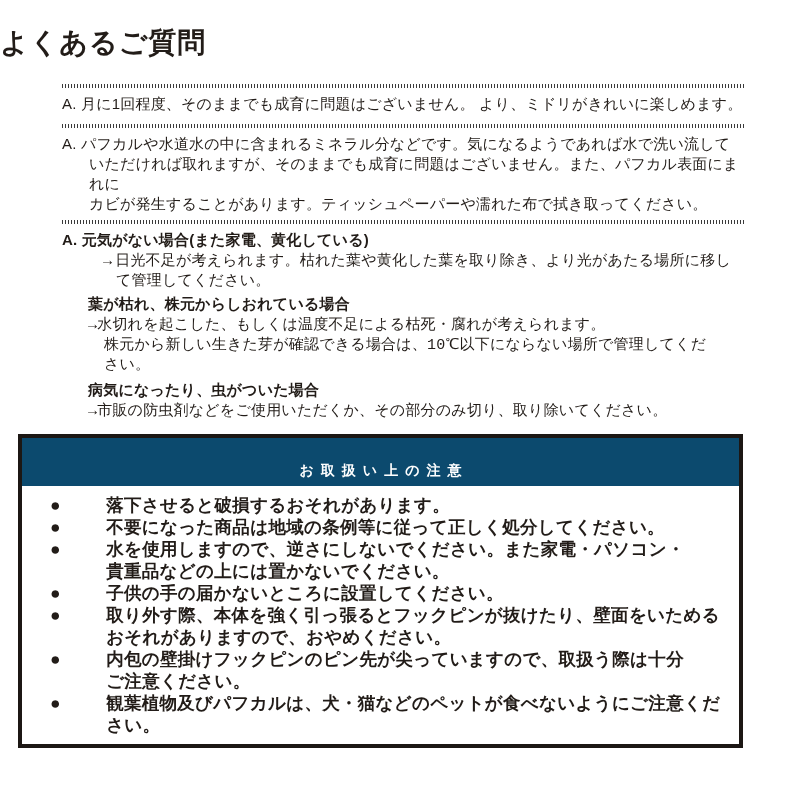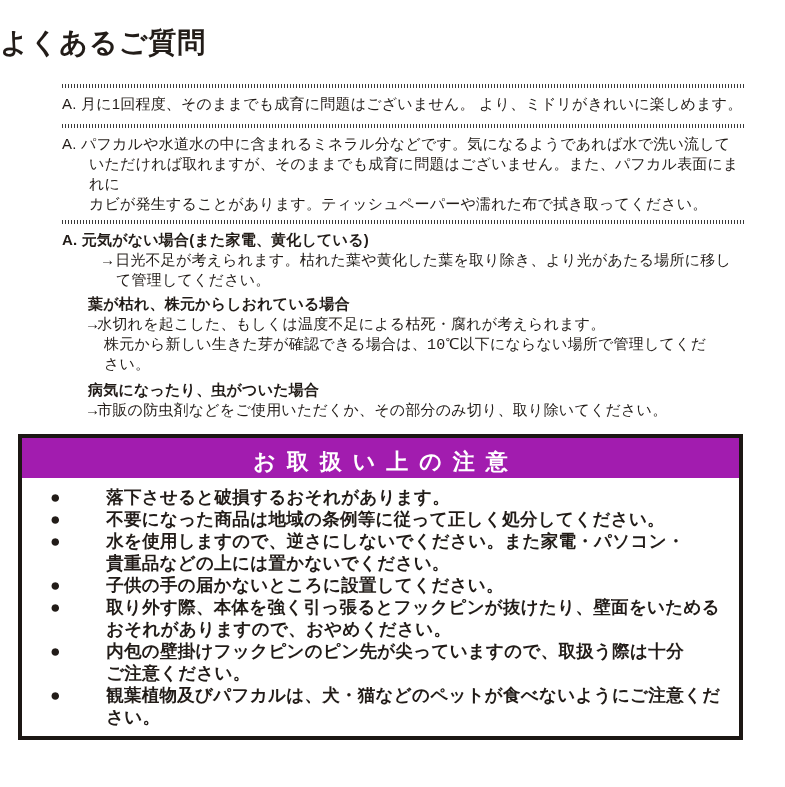--- a/index.html
+++ b/index.html
@@ -84,28 +84,28 @@
   .case.indent { margin-left: 26px; font-family: Liberation Mono, monospace; }
 
   
   .precautions {
     margin: 12px 0 0 18px;
     width: 717px;
     border: 4px solid #1c1714;
     background: #ffffff;
   }
   .precautions-header {
-    background: #a21caf;
+    background: #0c4a6e;
     color: #ffffff;
-    font-size: 22px;
+    font-size: 14px;
     line-height: 24px;
     font-weight: 700;
     text-align: center;
     letter-spacing: 0.5em;
-    padding: 12px 0 4px 0.5em;
+    padding: 20px 0 4px 0.5em;
   }
   .precautions-list {
     list-style: none;
     margin: 0;
     padding: 8px 18px 8px 28px;
   }
   .precaution-item {
     display: flex;
     align-items: flex-start;
     font-size: 17.5px;

